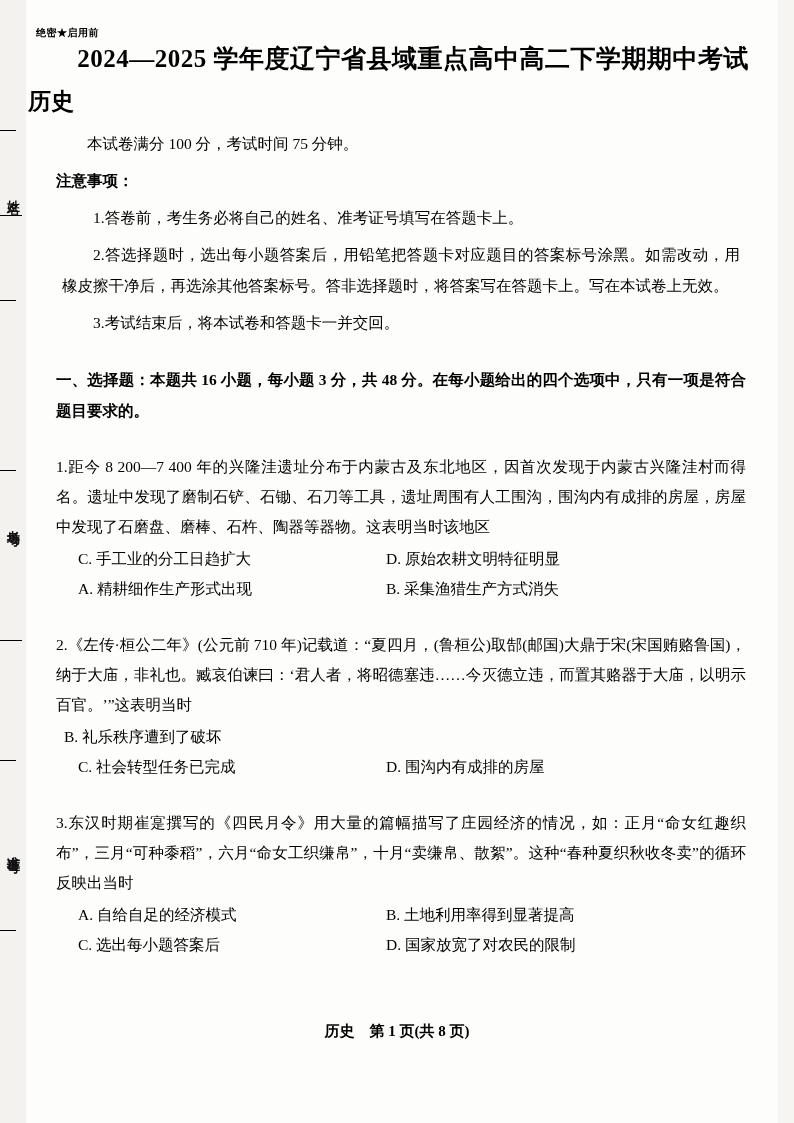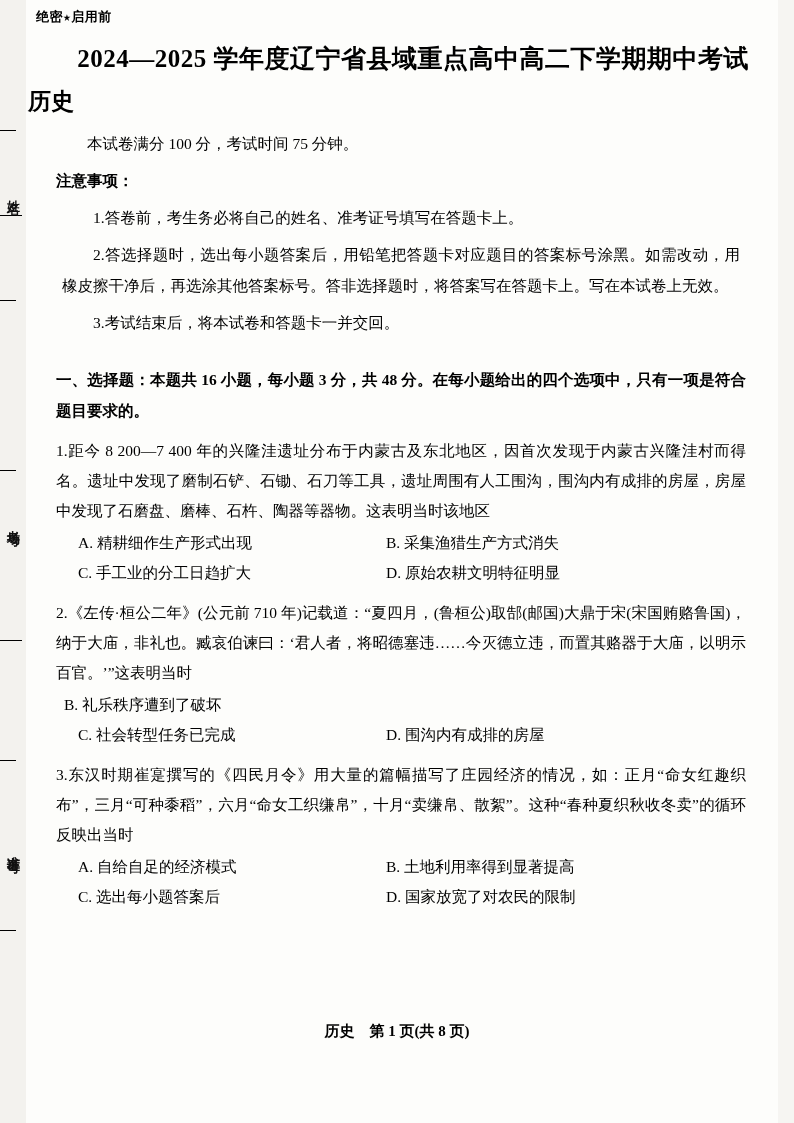--- a/index.html
+++ b/index.html
@@ -35,25 +35,25 @@
   .content {
     position: absolute;
     left: 28px;
     top: 0;
     width: 738px;
     height: 1123px;
   }
   .secret {
     position: absolute;
     left: 8px;
-    top: 8px;
-    font-size: 13px;
+    top: 26px;
+    font-size: 10px;
     font-weight: bold;
     letter-spacing: 0.5px;
-    font-family: Liberation Mono, monospace;
+    font-family: Liberation Serif, serif;
   }
   .title-main {
     position: absolute;
     left: 16px;
     top: 42px;
     width: 738px;
     text-align: center;
     font-size: 25px;
     font-weight: bold;
     letter-spacing: 0.5px;
@@ -95,21 +95,21 @@
     margin: 6px;
     text-align: justify;
   }
   .section-head {
     font-size: 15.5px;
     line-height: 31px;
     margin: 26px 0 0 0;
     text-align: justify;
   }
   .q {
-    margin: 10px 0 0 0;
+    margin: 26px 0 0 0;
   }
   .q-text {
     font-size: 15.5px;
     line-height: 30px;
     text-align: justify;
     text-indent: 0;
   }
   .options {
     margin-top: 2px;
   }
@@ -188,26 +188,26 @@
       <p class="note-item">3.考试结束后，将本试卷和答题卡一并交回。</p>
 
       <p class="section-head bold">一、选择题：本题共 16 小题，每小题 3 分，共 48 分。在每小题给出的四个选项中，只有一项是符合题目要求的。</p>
 
       <div class="q">
         <div class="q-text">
           <span>1.</span><span>距今 8 200—7 400 年的兴隆洼遗址分布于内蒙古及东北地区，因首次发现于内蒙古兴隆洼村而得名。遗址中发现了磨制石铲、石锄、石刀等工具，遗址周围有人工围沟，围沟内有成排的房屋，房屋中发现了石磨盘、磨棒、石杵、陶器等器物。这表明当时该地区</span>
         </div>
         <div class="options">
           <div class="opt-row">
+            <div class="opt-a">C. 手工业的分工日趋扩大</div>
+            <div class="opt-b">D. 原始农耕文明特征明显</div>
+          </div>
+          <div class="opt-row">
             <div class="opt-a">A. 精耕细作生产形式出现</div>
             <div class="opt-b">B. 采集渔猎生产方式消失</div>
-          </div>
-          <div class="opt-row">
-            <div class="opt-a">C. 手工业的分工日趋扩大</div>
-            <div class="opt-b">D. 原始农耕文明特征明显</div>
           </div>
         </div>
       </div>
 
       <div class="q">
         <div class="q-text">
           <span>2.</span><span>《左传·桓公二年》(公元前 710 年)记载道：“夏四月，(鲁桓公)取郜(邮国)大鼎于宋(宋国贿赂鲁国)，纳于大庙，非礼也。臧哀伯谏曰：‘君人者，将昭德塞违……今灭德立违，而置其赂器于大庙，以明示百官。’”这表明当时</span>
         </div>
         <div class="options">
           <div class="opt-row">

